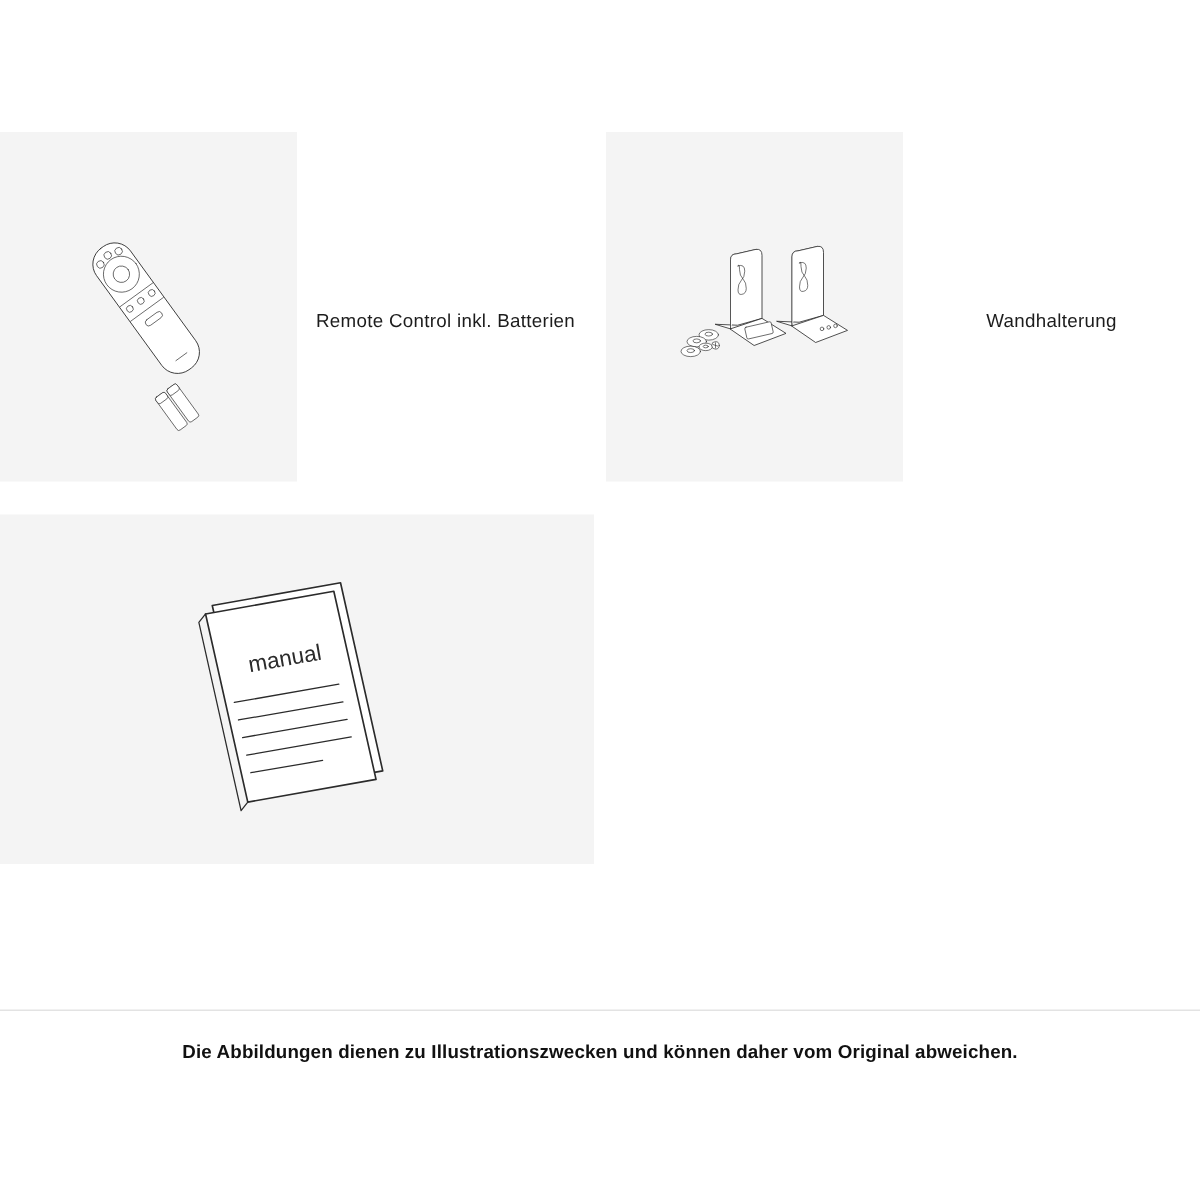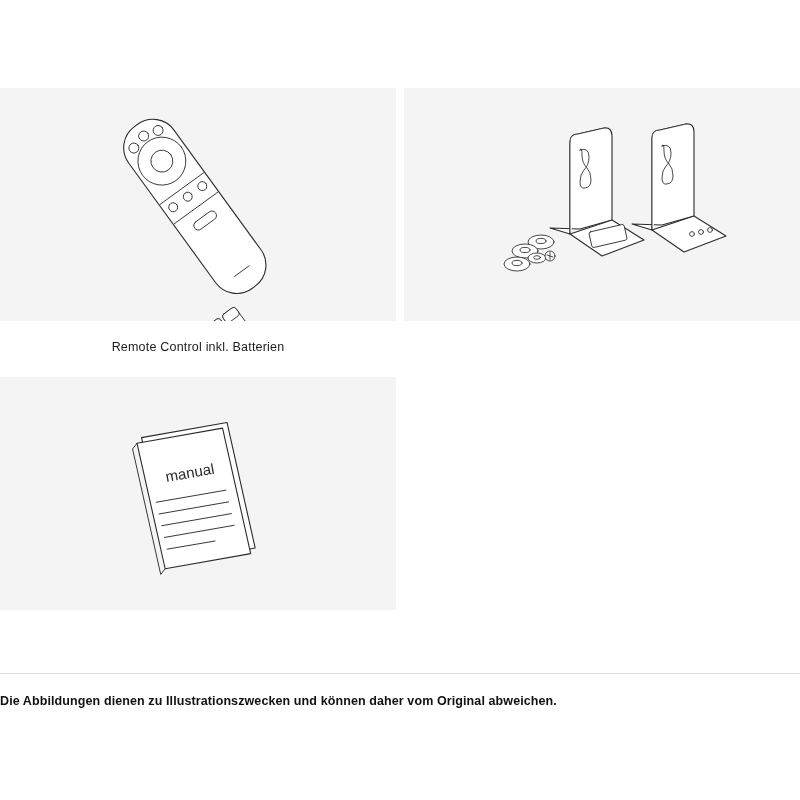--- a/index.html
+++ b/index.html
@@ -27,21 +27,21 @@
     width: 800px;
   }
   .row {
     display: flex;
     gap: 8px;
     padding: 0 0px;
   }
   .cell {
     width: 396px;
     display: flex;
-    flex-direction: column;
+    flex-direction: row;
     align-items: center;
   }
   .cell.empty-cell {
     visibility: hidden;
   }
   .thumb {
     width: 396px;
     height: 233px;
     background: #f4f4f4;
     display: flex;
@@ -67,20 +67,21 @@
     left: 0;
     right: 0;
     top: 662px;
     height: 56px;
     display: flex;
     align-items: center;
     justify-content: center;
   }
   .footer-inner {
     width: 800px;
+    text-align: center;
     font-size: 12.5px;
     font-weight: bold;
     color: #111111;
     letter-spacing: .1px;
     border-top: 1px solid #e3e3e3;
     padding-top: 20px;
   }
   svg { display: block; }
   .ln-thin { fill: none; stroke: #2b2b2b; stroke-width: .85; stroke-linecap: round; stroke-linejoin: round; }
   .fillw { fill: #ffffff; stroke: #2b2b2b; stroke-width: 1.1; stroke-linejoin: round; stroke-linecap: round; }
@@ -161,20 +162,21 @@
               <ellipse class="ln-thin" cx="121" cy="162" rx="5" ry="2.6"></ellipse>
               <ellipse class="fillw-thin" cx="113" cy="176" rx="13" ry="7"></ellipse>
               <ellipse class="ln-thin" cx="113" cy="175" rx="5" ry="2.6"></ellipse>
               <ellipse class="fillw-thin" cx="133" cy="170" rx="9" ry="5"></ellipse>
               <ellipse class="ln-thin" cx="133" cy="169.5" rx="3.4" ry="1.8"></ellipse>
               <circle class="fillw-thin" cx="146" cy="168" r="5"></circle>
               <path class="ln-thin" d="M143 167 l6 2 M146 164.5 l0 7"></path>
             </g>
           </svg>
         </div>
+        <div class="caption">Wandhalterung</div>
       </div>
 
     </div>
 
     <div class="row row-2">
 
       <div class="cell">
         <div class="thumb">
           <svg width="396" height="233" viewBox="0 0 396 233">
             <g transform="rotate(-18 198 118)">

